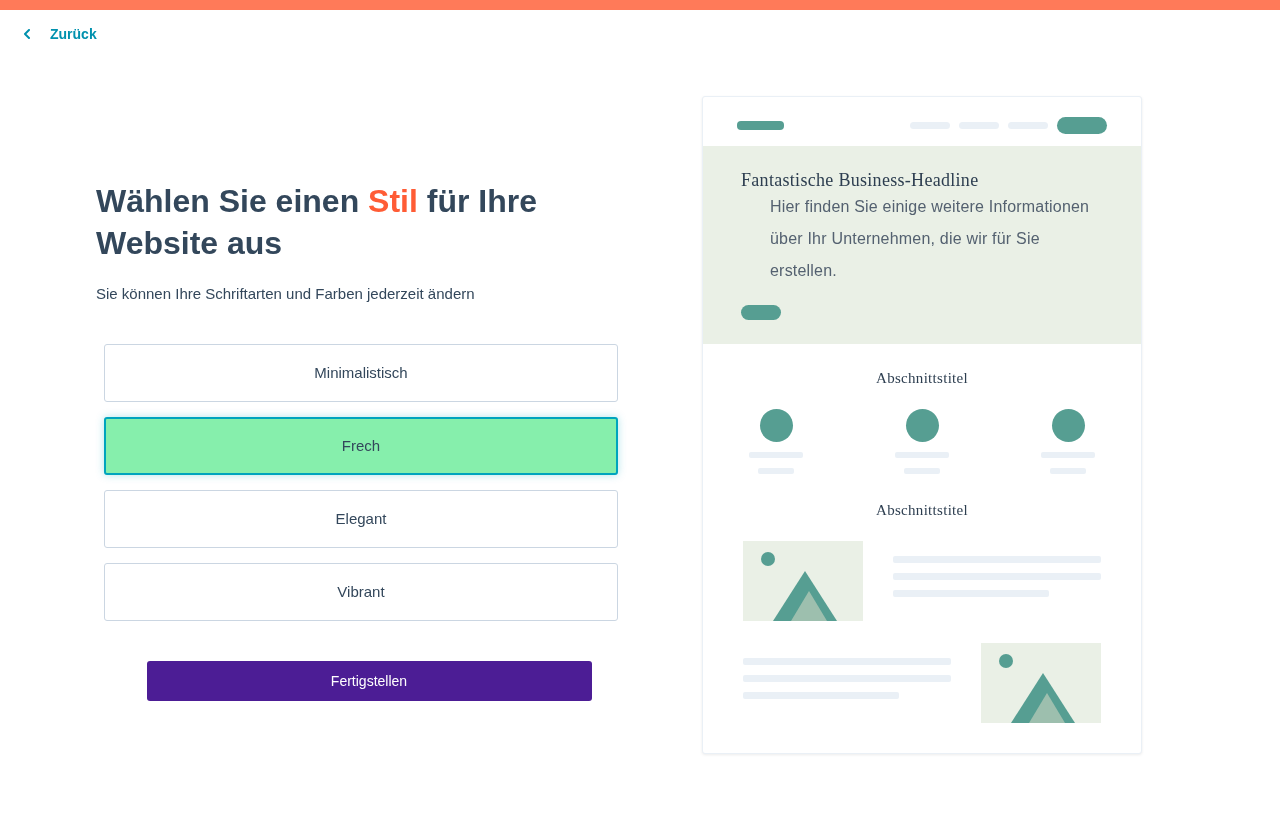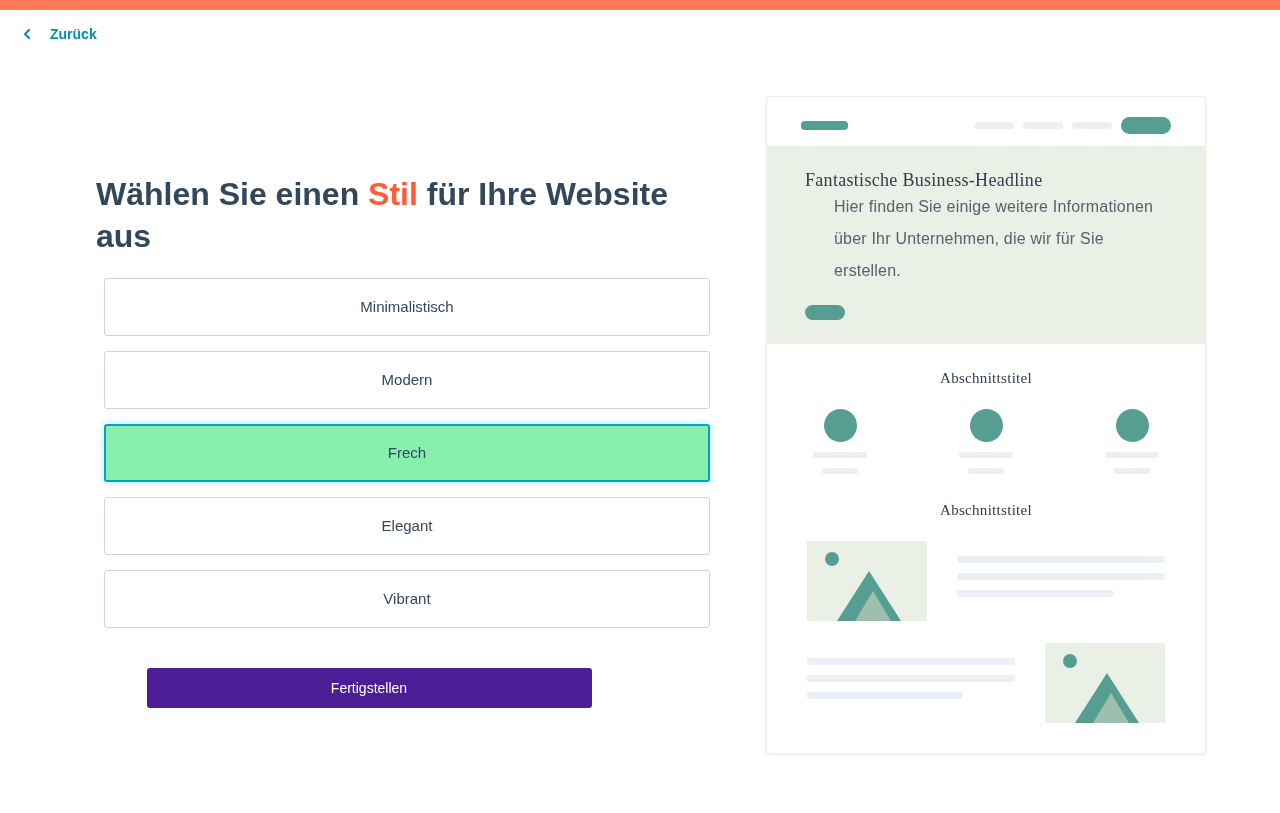--- a/index.html
+++ b/index.html
@@ -49,21 +49,21 @@
       color: #33475b;
       margin-bottom: 42px;
     }
     .options {
       display: flex;
       flex-direction: column;
       gap: 15px;
       padding-left: 8px;
     }
     .option {
-      width: 606px;
+      width: 514px;
       height: 58px;
       border: 1px solid #cbd6e2;
       border-radius: 3px;
       display: flex;
       align-items: center;
       justify-content: center;
       font-size: 15px;
       color: #33475b;
       cursor: pointer;
       background: #fff;
@@ -180,27 +180,25 @@
     <path d="M7 1L3 5L7 9" stroke="#0091ae" stroke-width="2" stroke-linecap="round" stroke-linejoin="round"></path>
   </svg>
   <span>Zurück</span>
 </div>
 
 <div class="content">
   <div class="left">
     <h1>
       <span>Wählen Sie einen </span><span class="accent">Stil</span><span> für Ihre Website aus</span>
     </h1>
+    <p class="subtitle">Sie können Ihre Schriftarten und Farben jederzeit ändern</p>
 
     <div class="options">
       <div class="option">
           <span>Minimalistisch</span>
-        </div>
-      <div class="option">
-          <span>Modern</span>
         </div>
       <div class="option selected">
           <span>Frech</span>
         </div>
       <div class="option">
           <span>Elegant</span>
         </div>
       <div class="option">
           <span>Vibrant</span>
         </div>

